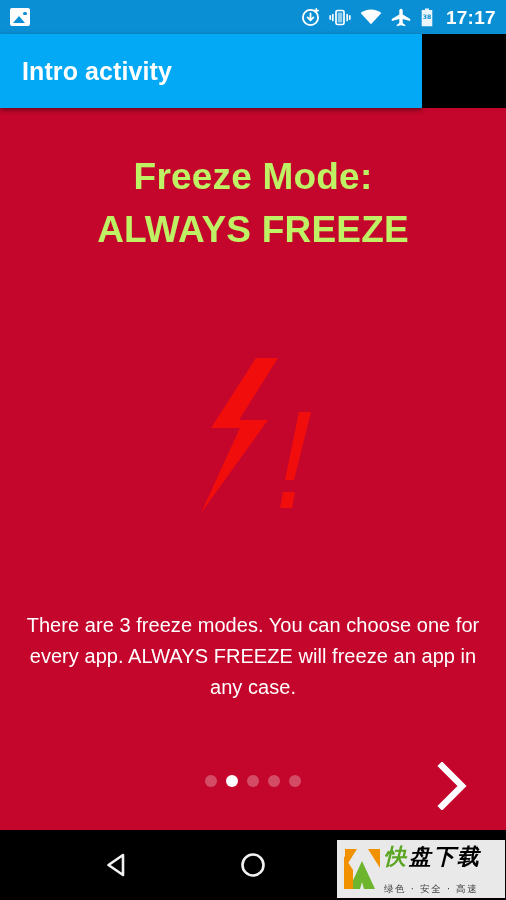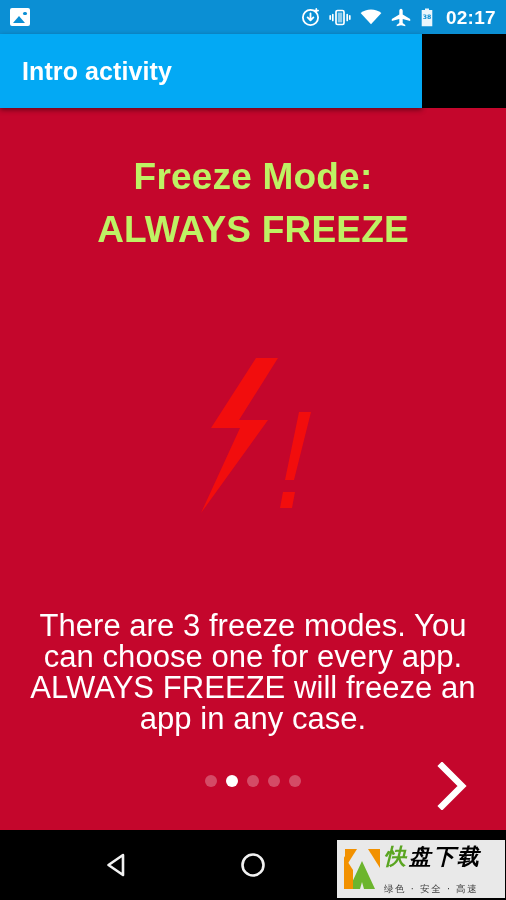--- a/index.html
+++ b/index.html
@@ -98,21 +98,21 @@
     display:flex; justify-content:center;
   }
   .slide-art svg { display:block; }
 
   
   .slide-desc {
     position:absolute;
     top:502px; left:0; width:506px;
     text-align:center;
     color:#ffffff;
-    font-size:31px;
+    font-size:20px;
     line-height:31px;
     padding:0 26px;
     letter-spacing:0.05px;
   }
 
   
   .slide-footer {
     position:absolute;
     left:0; bottom:0;
     width:506px; height:88px;
@@ -209,21 +209,21 @@
 
       <svg class="sb-icon" width="20" height="19" viewBox="0 0 20 19">
         <path d="M10 0.8 C11 0.8 11.7 1.7 11.7 3.1 L11.7 6.6 L19.2 11.1 L19.2 13.1 L11.7 10.9 L11.7 15.1 L14.3 16.9 L14.3 18.3 L10 17.2 L5.7 18.3 L5.7 16.9 L8.3 15.1 L8.3 10.9 L0.8 13.1 L0.8 11.1 L8.3 6.6 L8.3 3.1 C8.3 1.7 9 0.8 10 0.8 Z" fill="#ffffff"></path>
       </svg>
 
       <svg class="sb-icon" width="14" height="19" viewBox="0 0 14 19">
         <path d="M5 0.6 L9 0.6 L9 2 L12.3 2 L12.3 18.3 L1.7 18.3 L1.7 2 L5 2 Z" fill="#ffffff" opacity="0.92"></path>
         <text x="7" y="10.8" font-family="DejaVu Sans, sans-serif" font-size="6.2" font-weight="bold" fill="#0b8fd4" text-anchor="middle">38</text>
       </svg>
 
-      <div class="status-clock">02:17</div>
+      <div class="status-clock">17:17</div>
     </div>
   </div>
 
   <div class="app-bar">
     <div class="app-bar-title">Intro activity</div>
   </div>
 
   <div class="slide">
 
     <div class="slide-headline">

